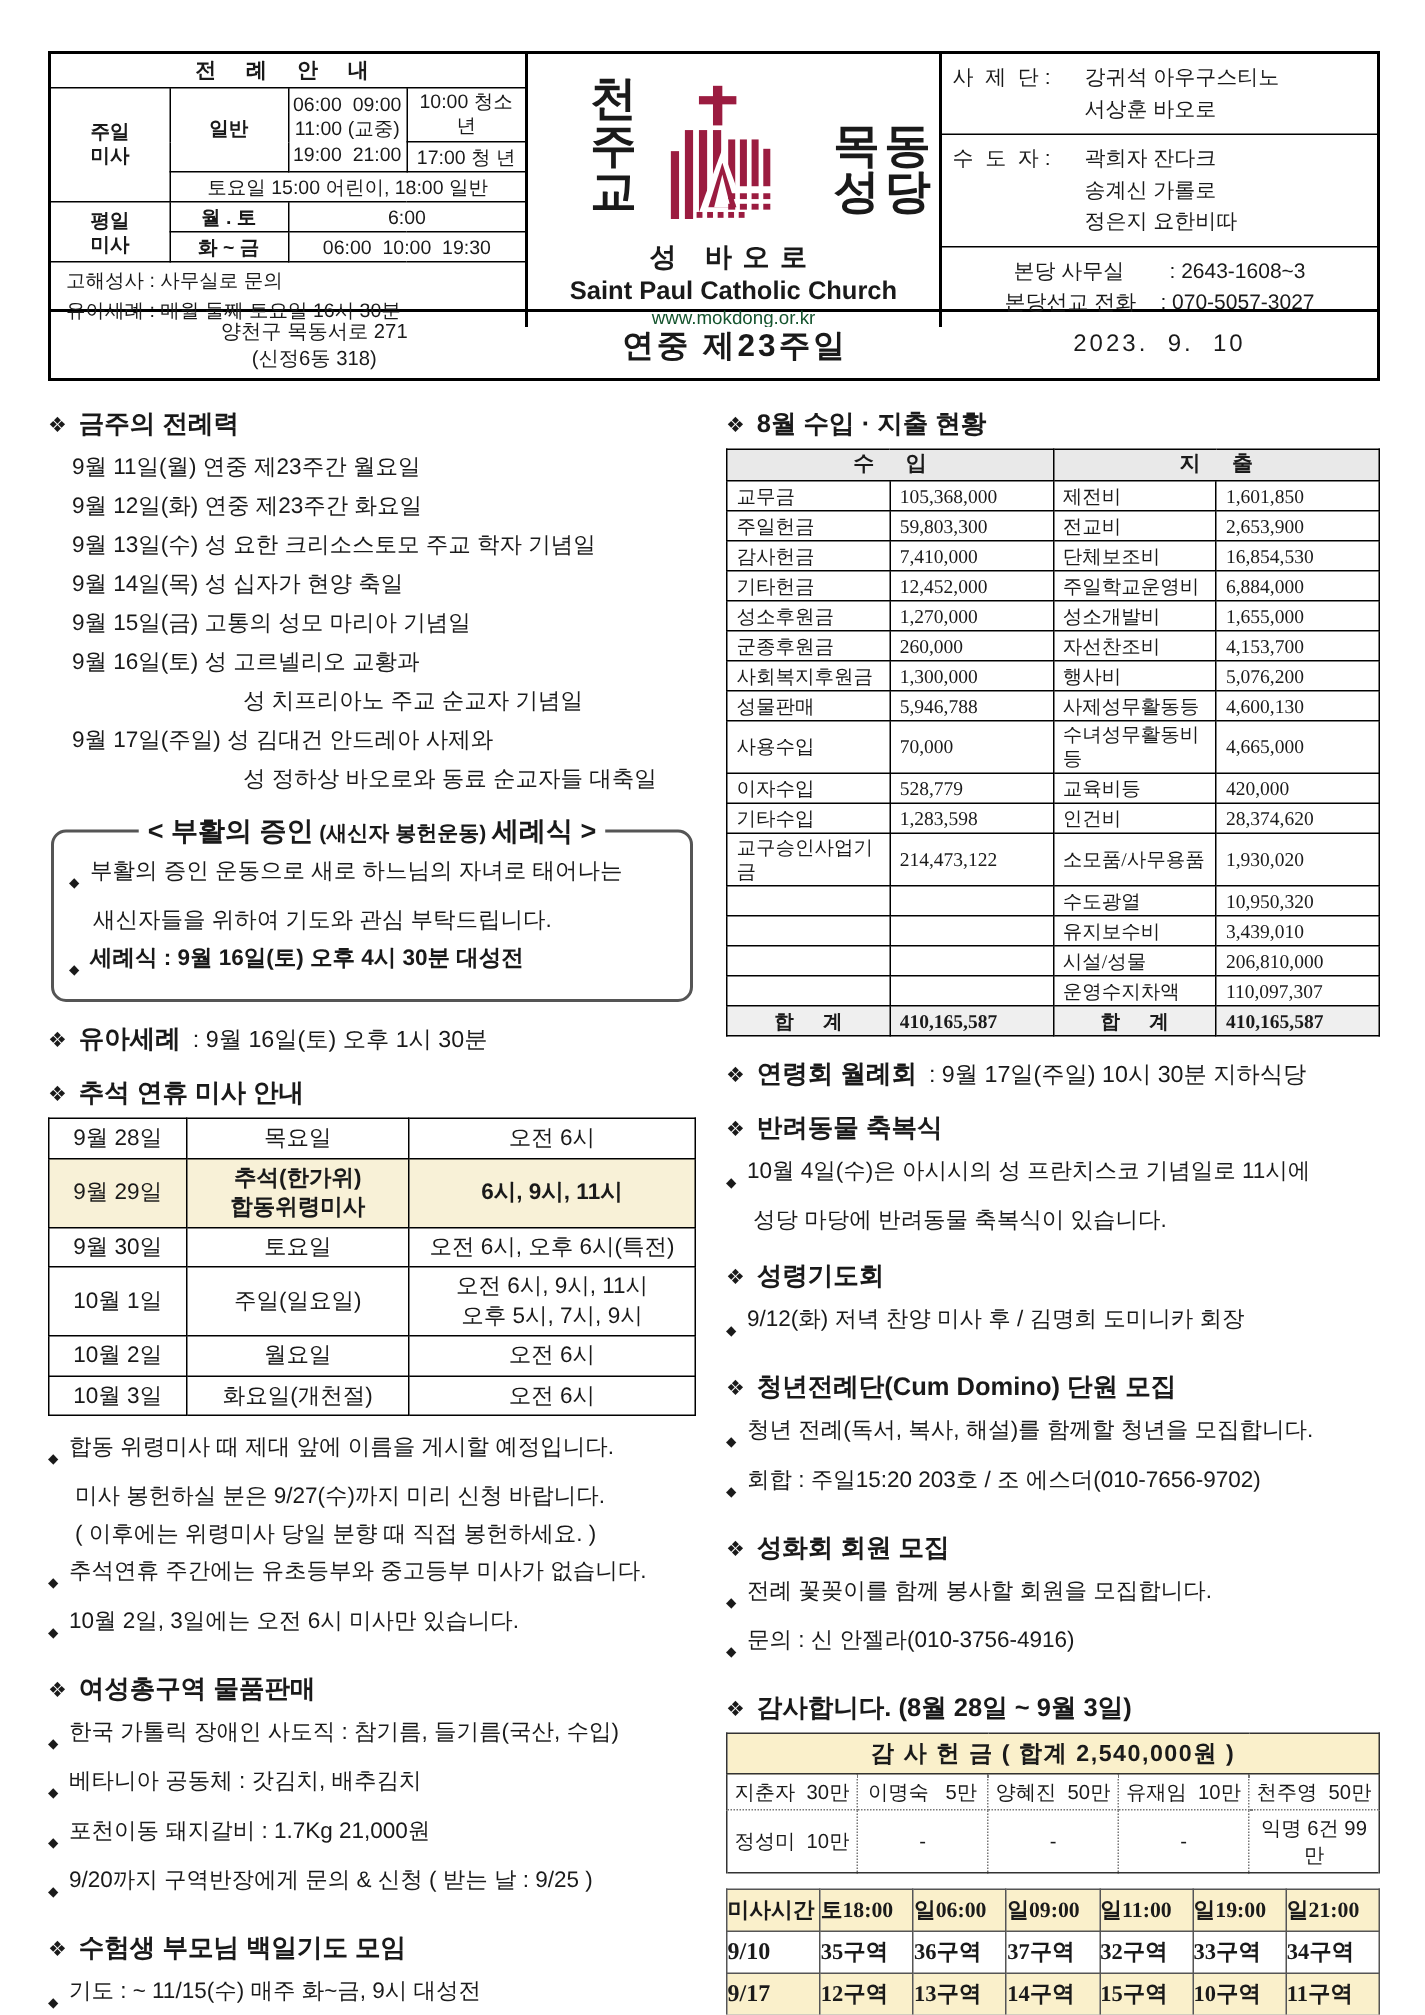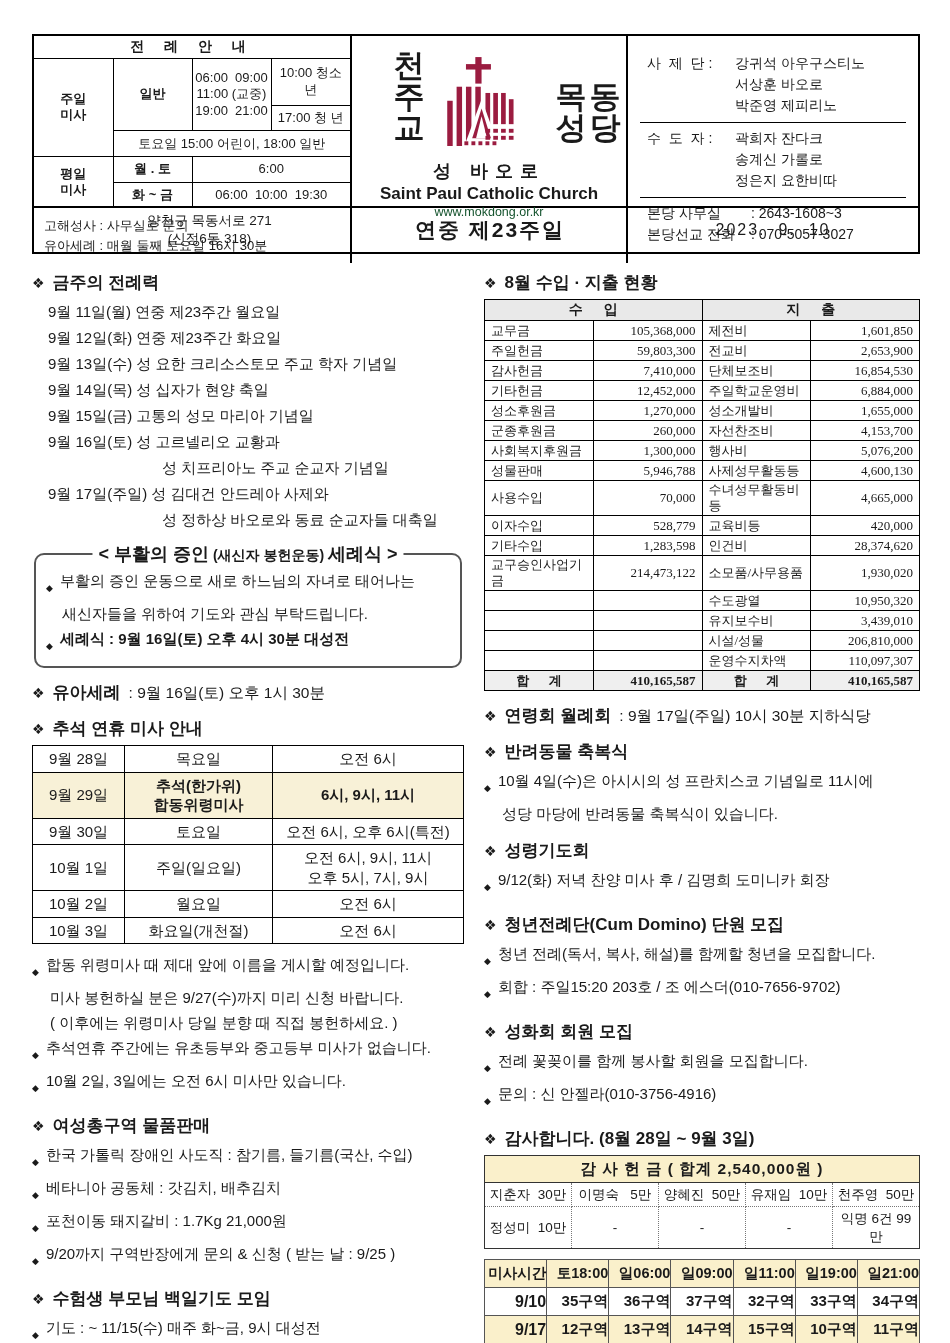--- a/index.html
+++ b/index.html
@@ -10,34 +10,34 @@
     color:#1a1a1a;
   }
   .page { padding:34px 30px 0 32px; }
   .pre { white-space:pre; }
 
   
   .hdr-wrap { border:2px solid #000; }
   .hdr-top { display:grid; grid-template-columns:318px 1fr 290px; height:170px; }
   .hdr-left { border-right:2px solid #000; }
   .hdr-center { border-right:2px solid #000; text-align:center; padding-top:4px; overflow:hidden; }
-  .hdr-right { padding:12px; font-size:14px; display:flex; flex-direction:column; }
+  .hdr-right { padding:0; font-size:14px; display:flex; flex-direction:column; }
 
   table.sched { width:100%; height:100%; border-collapse:collapse; border:hidden;
     font-size:13px; text-align:center; table-layout:fixed; }
   table.sched td { border:1px solid #000; padding:1px 2px; line-height:1.25; }
   .sched-title { font-size:14px; font-weight:bold; letter-spacing:8px; height:22px; }
   .sched .lab { font-weight:bold; }
   .sched .foot { text-align:left; padding-left:10px; line-height:1.5; }
 
   .c-sec { padding:5px 7px 6px; border-bottom:1px solid #000; line-height:1.5; }
   .c-sec:last-child { border-bottom:none; flex:1; }
   .c-line { display:flex; }
   .c-lab { width:88px; white-space:pre; flex:none; }
-  .p-line { display:flex; }
+  .p-line { display:flex;justify-content:center; }
   .p-lab { width:104px; white-space:pre; flex:none; }
 
   .logo-row { display:flex; align-items:flex-end; justify-content:center; gap:3px; margin-top:10px; }
   .logo-name { font-size:31px; font-weight:800; letter-spacing:3px; line-height:1; padding-bottom:14px;padding-left:31px; }
   .logo-sub { font-size:18px; font-weight:bold; letter-spacing:7px; margin-top:2px; }
   .logo-en  { font-size:17px; font-weight:bold; margin-top:1px; }
   .logo-web { font-size:12.5px; color:#14532d; margin-top:1px; }
 
   .hdr-band { display:grid; grid-template-columns:318px 1fr 290px; border:2px solid #000; border-top:none; height:46px; align-items:center; }
   .band-addr { text-align:center; font-size:13.5px; line-height:1.35;padding-left:33px; }
@@ -71,34 +71,34 @@
   table.chu { width:100%; border-collapse:collapse; font-size:15px; text-align:center; table-layout:fixed; margin-top:3px; }
   table.chu td { border:1.5px solid #000; padding:3px 2px; line-height:1.3; }
   .cream { background:#f8f1d7; }
   .chu .hl { font-weight:bold; }
 
   
   table.fin { width:100%; border-collapse:collapse; table-layout:fixed;
     font-family:"Liberation Serif","DejaVu Serif",serif; font-size:13px; margin-top:3px; }
   table.fin td { border:1px solid #000; padding:1.5px 6px; height:20px; line-height:1.2; }
   .fin-h { background:#e9e9e9; text-align:center; font-weight:bold; font-size:14px; }
-  .fin .amt { text-align:right; }
+  .fin .amt { text-align:left; }
   .fin-total td { background:#efefef; font-weight:bold; }
   .fin-total .tl { text-align:center; }
 
   
   table.thx { width:100%; border-collapse:collapse; table-layout:fixed; font-size:13.5px; text-align:center; margin-top:2px; }
   table.thx td { border:1px dotted #777; padding:2.5px 1px; }
   table.thx { border:1.5px solid #333; }
   .thx-h { background:#faf0cb; font-weight:800; font-size:15.5px; border:1px solid #333 !important; letter-spacing:1px; }
   table.thx tr td:first-child { border-left:1.5px solid #333; }
   table.thx tr td:last-child { border-right:1.5px solid #333; }
 
   
-  table.mz { width:100%; border-collapse:collapse; table-layout:fixed; font-weight:bold; text-align:right; margin-top:10px; }
+  table.mz { width:100%; border-collapse:collapse; table-layout:fixed; font-weight:bold; text-align:left; margin-top:10px;font-family:Liberation Serif, serif; }
   table.mz td { border:1px solid #555; padding:4px 0; font-size:15px; }
   table.mz .hd { background:#faf0cb; font-size:14.5px; }
   table.mz .r2 { background:#faf0cb; }
   table.mz .num { font-size:16px; }
 </style>
 </head>
 <body>
 
 <div class="page">
 
@@ -193,24 +193,20 @@
       <div class="hdr-right">
         <div class="c-sec">
           <div class="c-line">
               <span class="c-lab">사  제  단 :</span>
               <span>강귀석 아우구스티노</span>
             </div>
           <div class="c-line">
               <span class="c-lab"></span>
               <span>서상훈 바오로</span>
             </div>
-          <div class="c-line">
-              <span class="c-lab"></span>
-              <span>박준영 제피리노</span>
-            </div>
         </div>
         <div class="c-sec">
           <div class="c-line">
               <span class="c-lab">수  도  자 :</span>
               <span>곽희자 잔다크</span>
             </div>
           <div class="c-line">
               <span class="c-lab"></span>
               <span>송계신 가롤로</span>
             </div>

